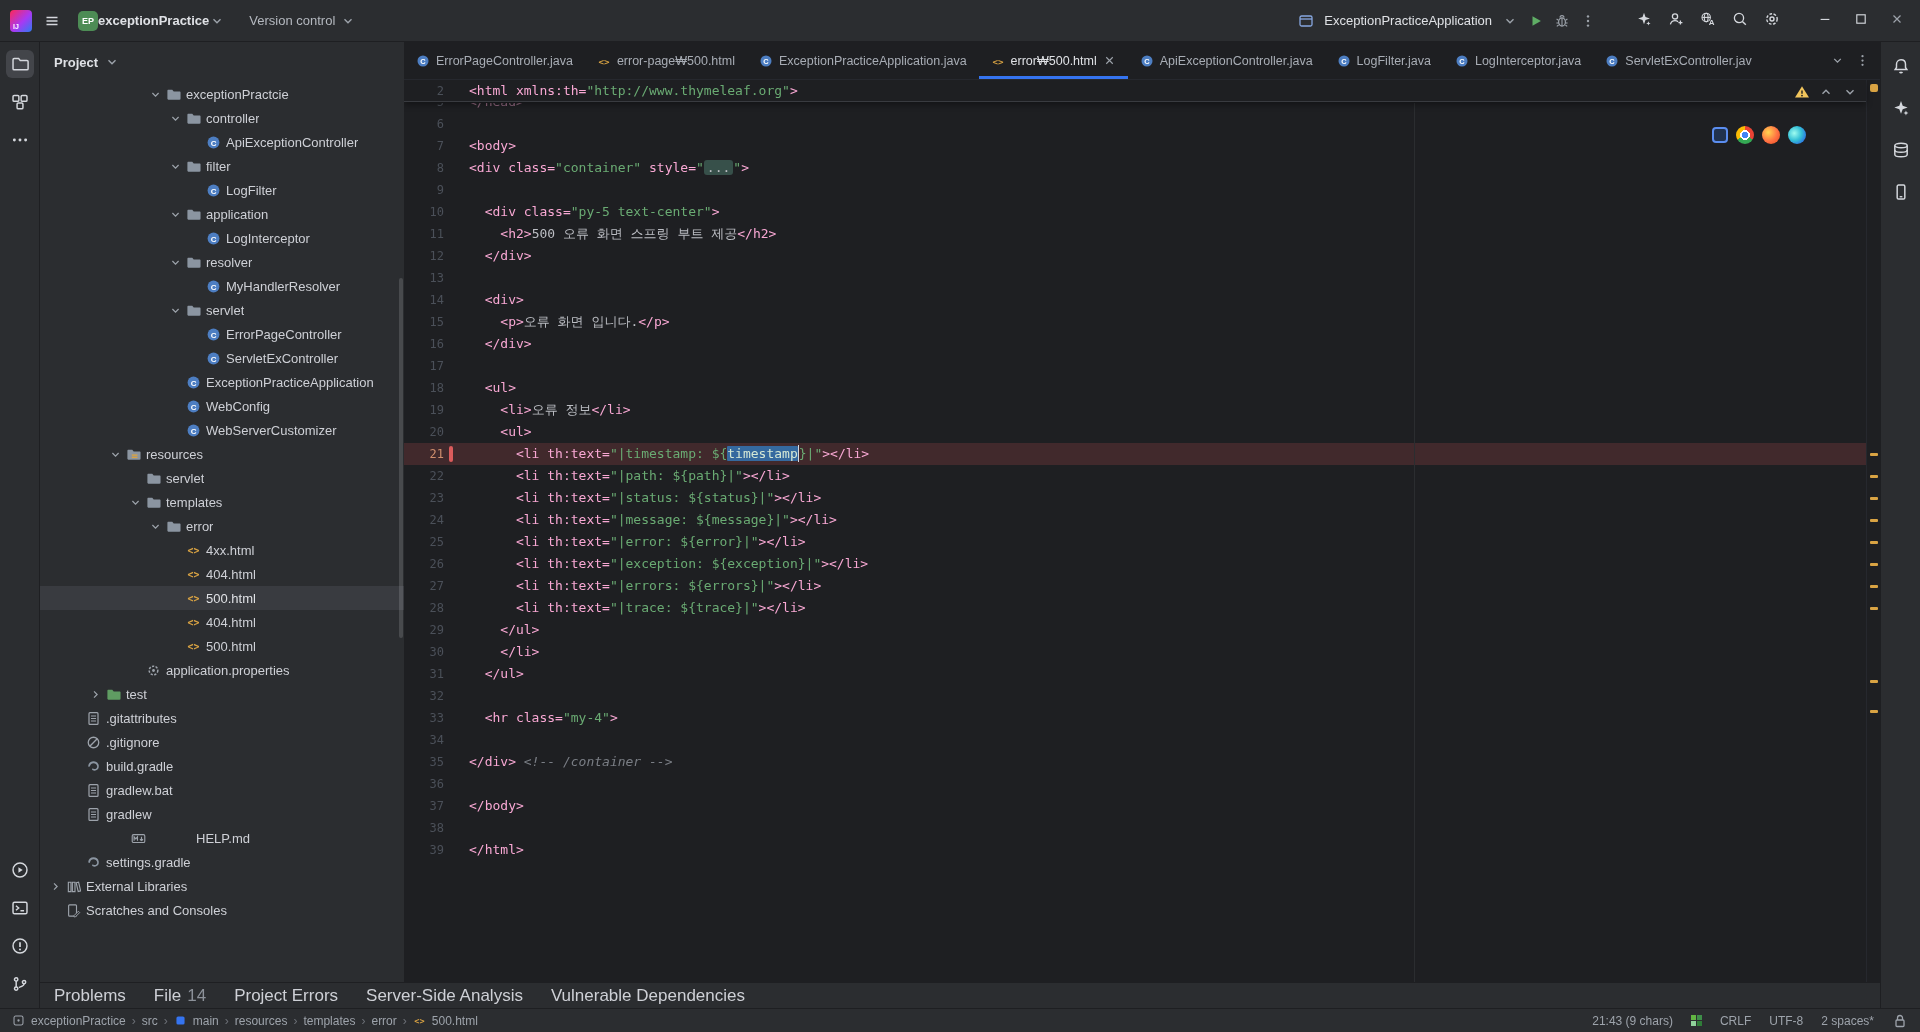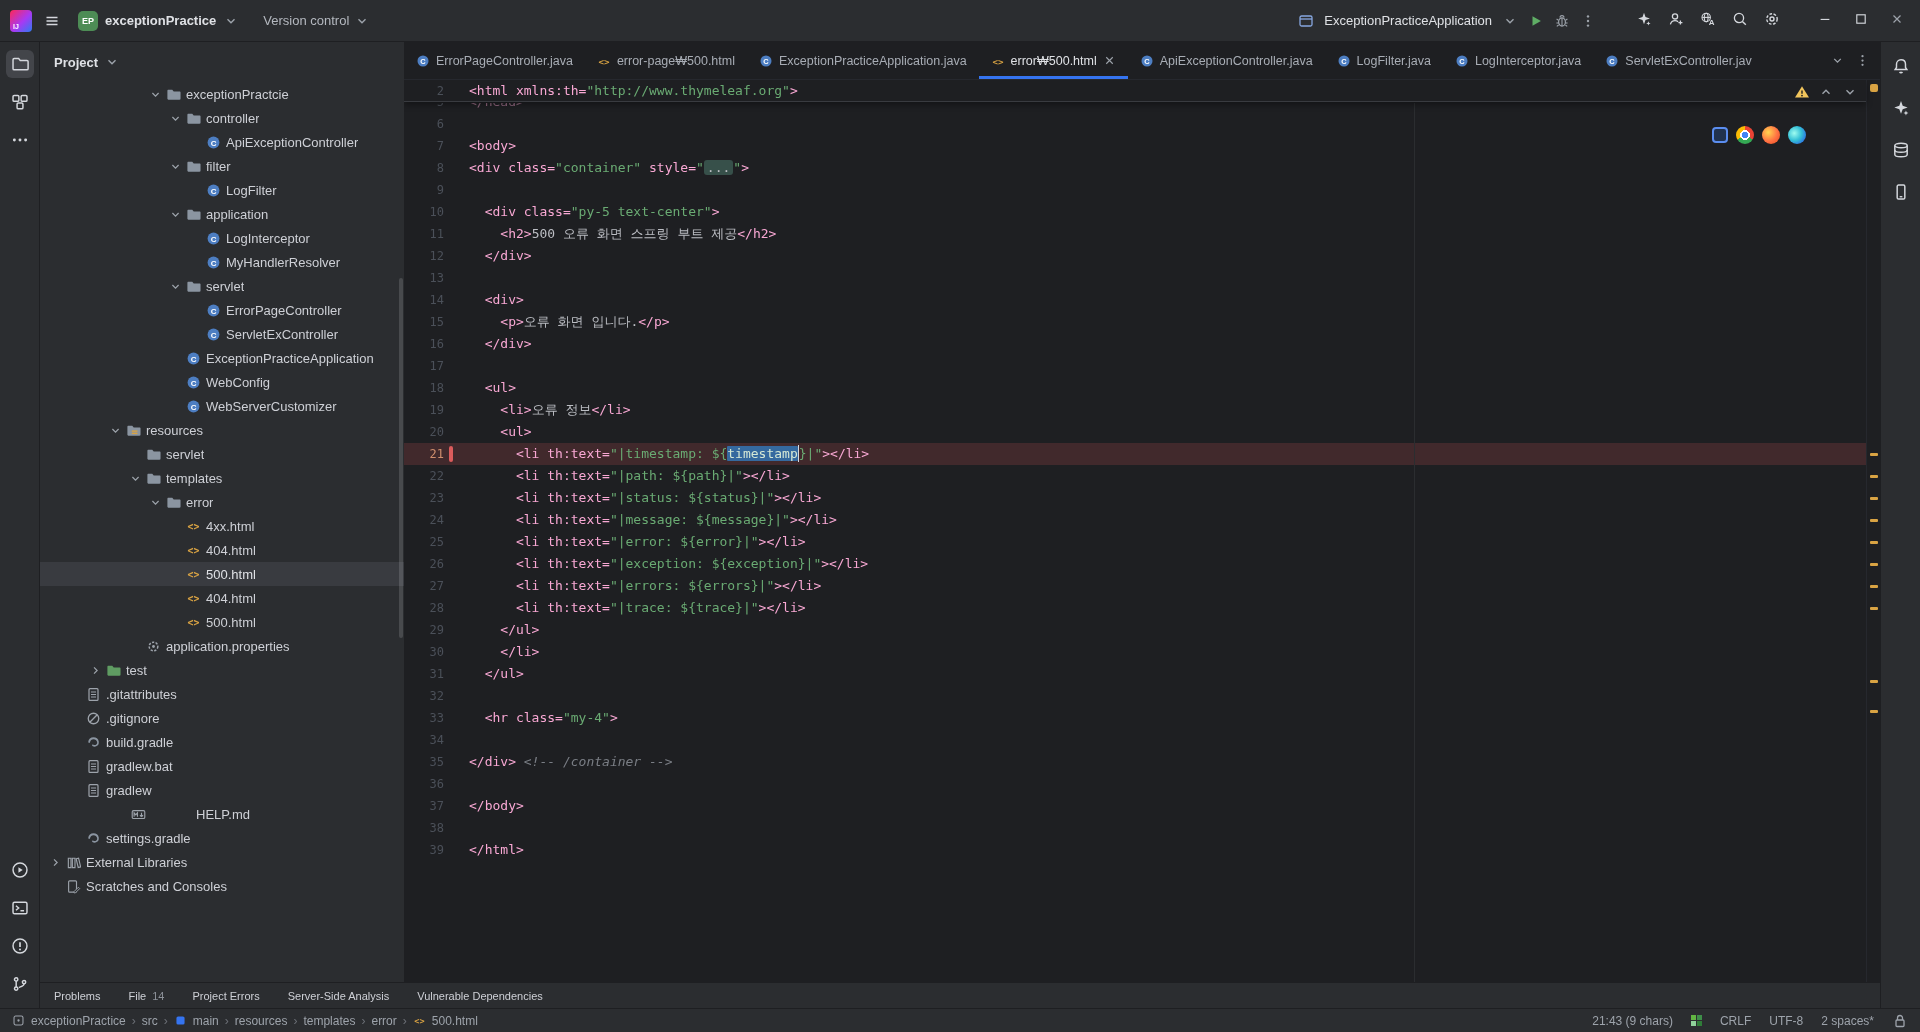--- a/index.html
+++ b/index.html
@@ -9,21 +9,21 @@
        grid-template-columns:40px 364px 1fr 40px;grid-template-rows:42px 1fr 26px 24px;}
   .i{display:inline-flex;align-items:center;justify-content:center;}
   .i svg{display:block;}
 
   
   .titlebar{grid-column:1/5;grid-row:1;background:#2b2d30;border-bottom:1px solid #1e1f22;
             display:flex;align-items:center;padding:0 10px;gap:12px;}
   .logo{width:22px;height:22px;border-radius:4px;flex:none;
         background:linear-gradient(135deg,#fe2857,#a839f3 55%,#2c7bf2);
         display:flex;align-items:flex-end;padding:2px 3px;color:#fff;font-size:7px;font-weight:bold;}
-  .tb-widget{display:flex;align-items:center;gap:7px;padding:4px 6px;border-radius:6px;}
+  .tb-widget{display:flex;align-items:center;padding:4px 6px;border-radius:6px;}
   .ep-badge{width:20px;height:20px;border-radius:5px;background:#4d8c55;color:#fff;
             font-size:9px;font-weight:bold;display:flex;align-items:center;justify-content:center;}
   .tb-project-name{color:#dfe1e5;font-weight:600;}
   .tb-vcs{color:#b4b8bf;display:flex;align-items:center;gap:5px;padding:4px 6px;}
   .tb-spacer{flex:1;}
   .run-widget{display:flex;align-items:center;gap:10px;margin-right:28px;}
   .run-name{color:#dfe1e5;}
   .tb-icons{display:flex;align-items:center;gap:16px;margin-right:26px;}
   .win-controls{display:flex;align-items:center;gap:22px;padding-right:6px;}
 
@@ -90,21 +90,21 @@
   .bicon{width:18px;height:18px;border-radius:50%;flex:none;}
   .b-square{border-radius:4px;border:2px solid #5b8def;background:#20324f;width:16px;height:16px;}
   .b-chrome{background:
      radial-gradient(circle at center,#4285f4 0 27%,#ffffff 27% 38%,rgba(0,0,0,0) 38%),
      conic-gradient(#ea4335 0 33%,#34a853 33% 66%,#fbbc05 66% 100%);}
   .b-firefox{background:radial-gradient(circle at 35% 35%,#ffd54f,#ff7043 55%,#e64a19);}
   .b-edge{background:radial-gradient(circle at 35% 40%,#9ffcf0,#35c1d6 45%,#2b6fe3 80%);}
 
   
   .bottombar{grid-column:2/4;grid-row:3;background:#2b2d30;border-top:1px solid #1e1f22;
-             display:flex;align-items:center;gap:28px;padding:0 14px;font-size:11px;}
+             display:flex;align-items:center;gap:28px;padding:0 14px;font-size:17px;}
   .btab{color:#ced0d6;display:flex;align-items:center;}
   .btab .cnt{color:#8c9199;margin-left:6px;}
   .statusbar{grid-column:1/5;grid-row:4;background:#2b2d30;border-top:1px solid #1e1f22;
              display:flex;align-items:center;padding:0 12px;font-size:12px;color:#9da3ab;}
   .crumbs{display:flex;align-items:center;gap:6px;white-space:nowrap;}
   .crumb-sep{color:#6b6f76;}
   .status-right{margin-left:auto;display:flex;align-items:center;gap:18px;}
   .sgrid{display:grid;grid-template-columns:5px 5px;grid-template-rows:5px 5px;gap:1px;}
   .sgrid i{display:block;}
 </style>
@@ -394,20 +394,37 @@
           <span class="chev"></span>
           <span class="ticon">
             <span class="i">
               <svg width="15" height="15" viewBox="0 0 16 16">
                 <circle cx="8" cy="8" r="6.3" fill="#4d7ec2"></circle>
                 <text x="8" y="11.2" text-anchor="middle" font-size="8.5" font-weight="bold" fill="#ffffff" font-family="Liberation Sans,sans-serif">C</text>
               </svg>
             </span>
           </span>
           <span class="tlabel">LogInterceptor</span>
+        </div>
+        <div class="trow" style="padding-left: 126px;">
+          <span class="chev">
+            <span class="i">
+              <svg width="13" height="13" viewBox="0 0 16 16">
+                <path d="M4.2 6.2L8 10l3.8-3.8" fill="none" stroke="#9da3ab" stroke-width="1.5"></path>
+              </svg>
+            </span>
+          </span>
+          <span class="ticon">
+            <span class="i">
+              <svg width="15" height="15" viewBox="0 0 16 16">
+                <path d="M1.5 4c0-.55.45-1 1-1h4.2l1.5 1.7h6.3c.55 0 1 .45 1 1v6.8c0 .55-.45 1-1 1H2.5c-.55 0-1-.45-1-1z" fill="#8b95a1"></path>
+              </svg>
+            </span>
+          </span>
+          <span class="tlabel">resolver</span>
         </div>
         <div class="trow" style="padding-left: 146px;">
           <span class="chev"></span>
           <span class="ticon">
             <span class="i">
               <svg width="15" height="15" viewBox="0 0 16 16">
                 <circle cx="8" cy="8" r="6.3" fill="#4d7ec2"></circle>
                 <text x="8" y="11.2" text-anchor="middle" font-size="8.5" font-weight="bold" fill="#ffffff" font-family="Liberation Sans,sans-serif">C</text>
               </svg>
             </span>

